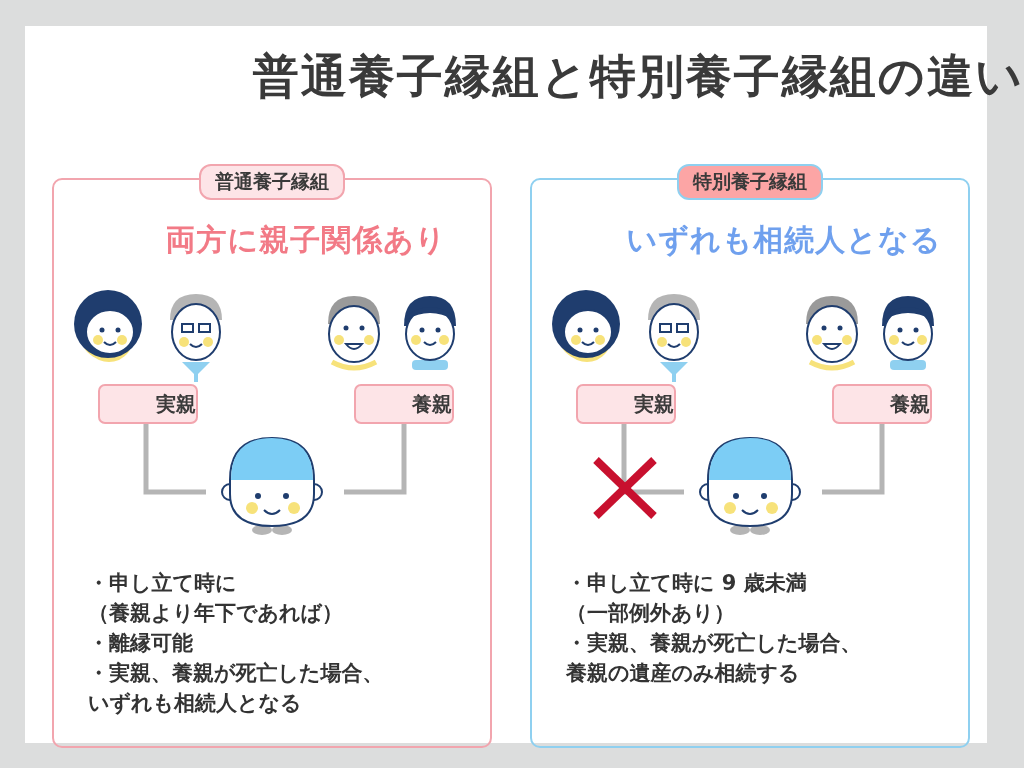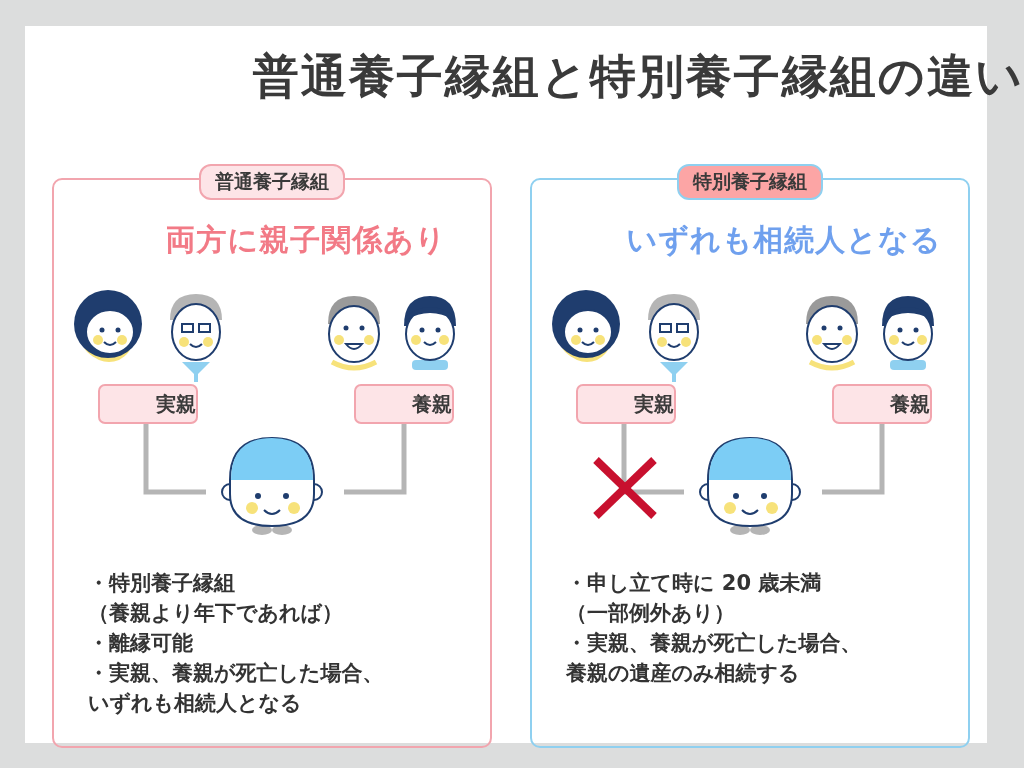--- a/index.html
+++ b/index.html
@@ -121,21 +121,21 @@
           <circle cx="232" cy="216" r="3" fill="#1f3d6e"></circle>
         <circle cx="198" cy="228" r="6" fill="#f7e27a"></circle>
           <circle cx="240" cy="228" r="6" fill="#f7e27a"></circle>
         <path d="M210 230 Q218 238 226 230" stroke="#1f3d6e" stroke-width="2" fill="none"></path>
       </g>
     </svg>
     <div class="label-box" style="left:44px;top:104px">実親</div>
     <div class="label-box" style="left:300px;top:104px">養親</div>
   </div>
   <div class="bullets">
-    <div>・特別養子縁組</div>
+    <div>・申し立て時に</div>
     <div>（養親より年下であれば）</div>
     <div>・離縁可能</div>
     <div>・実親、養親が死亡した場合、</div>
     <div>いずれも相続人となる</div>
   </div>
 </div>
 
 <div class="panel right">
   <div class="tag">特別養子縁組</div>
   <div class="subtitle">いずれも相続人となる</div>
@@ -200,18 +200,18 @@
           <circle cx="232" cy="216" r="3" fill="#1f3d6e"></circle>
         <circle cx="198" cy="228" r="6" fill="#f7e27a"></circle>
           <circle cx="240" cy="228" r="6" fill="#f7e27a"></circle>
         <path d="M210 230 Q218 238 226 230" stroke="#1f3d6e" stroke-width="2" fill="none"></path>
       </g>
     </svg>
     <div class="label-box" style="left:44px;top:104px">実親</div>
     <div class="label-box" style="left:300px;top:104px">養親</div>
   </div>
   <div class="bullets">
-    <div>・申し立て時に 20 歳未満</div>
+    <div>・申し立て時に 9 歳未満</div>
     <div>（一部例外あり）</div>
     <div>・実親、養親が死亡した場合、</div>
     <div>養親の遺産のみ相続する</div>
   </div>
 </div>
 
 </body></html>

